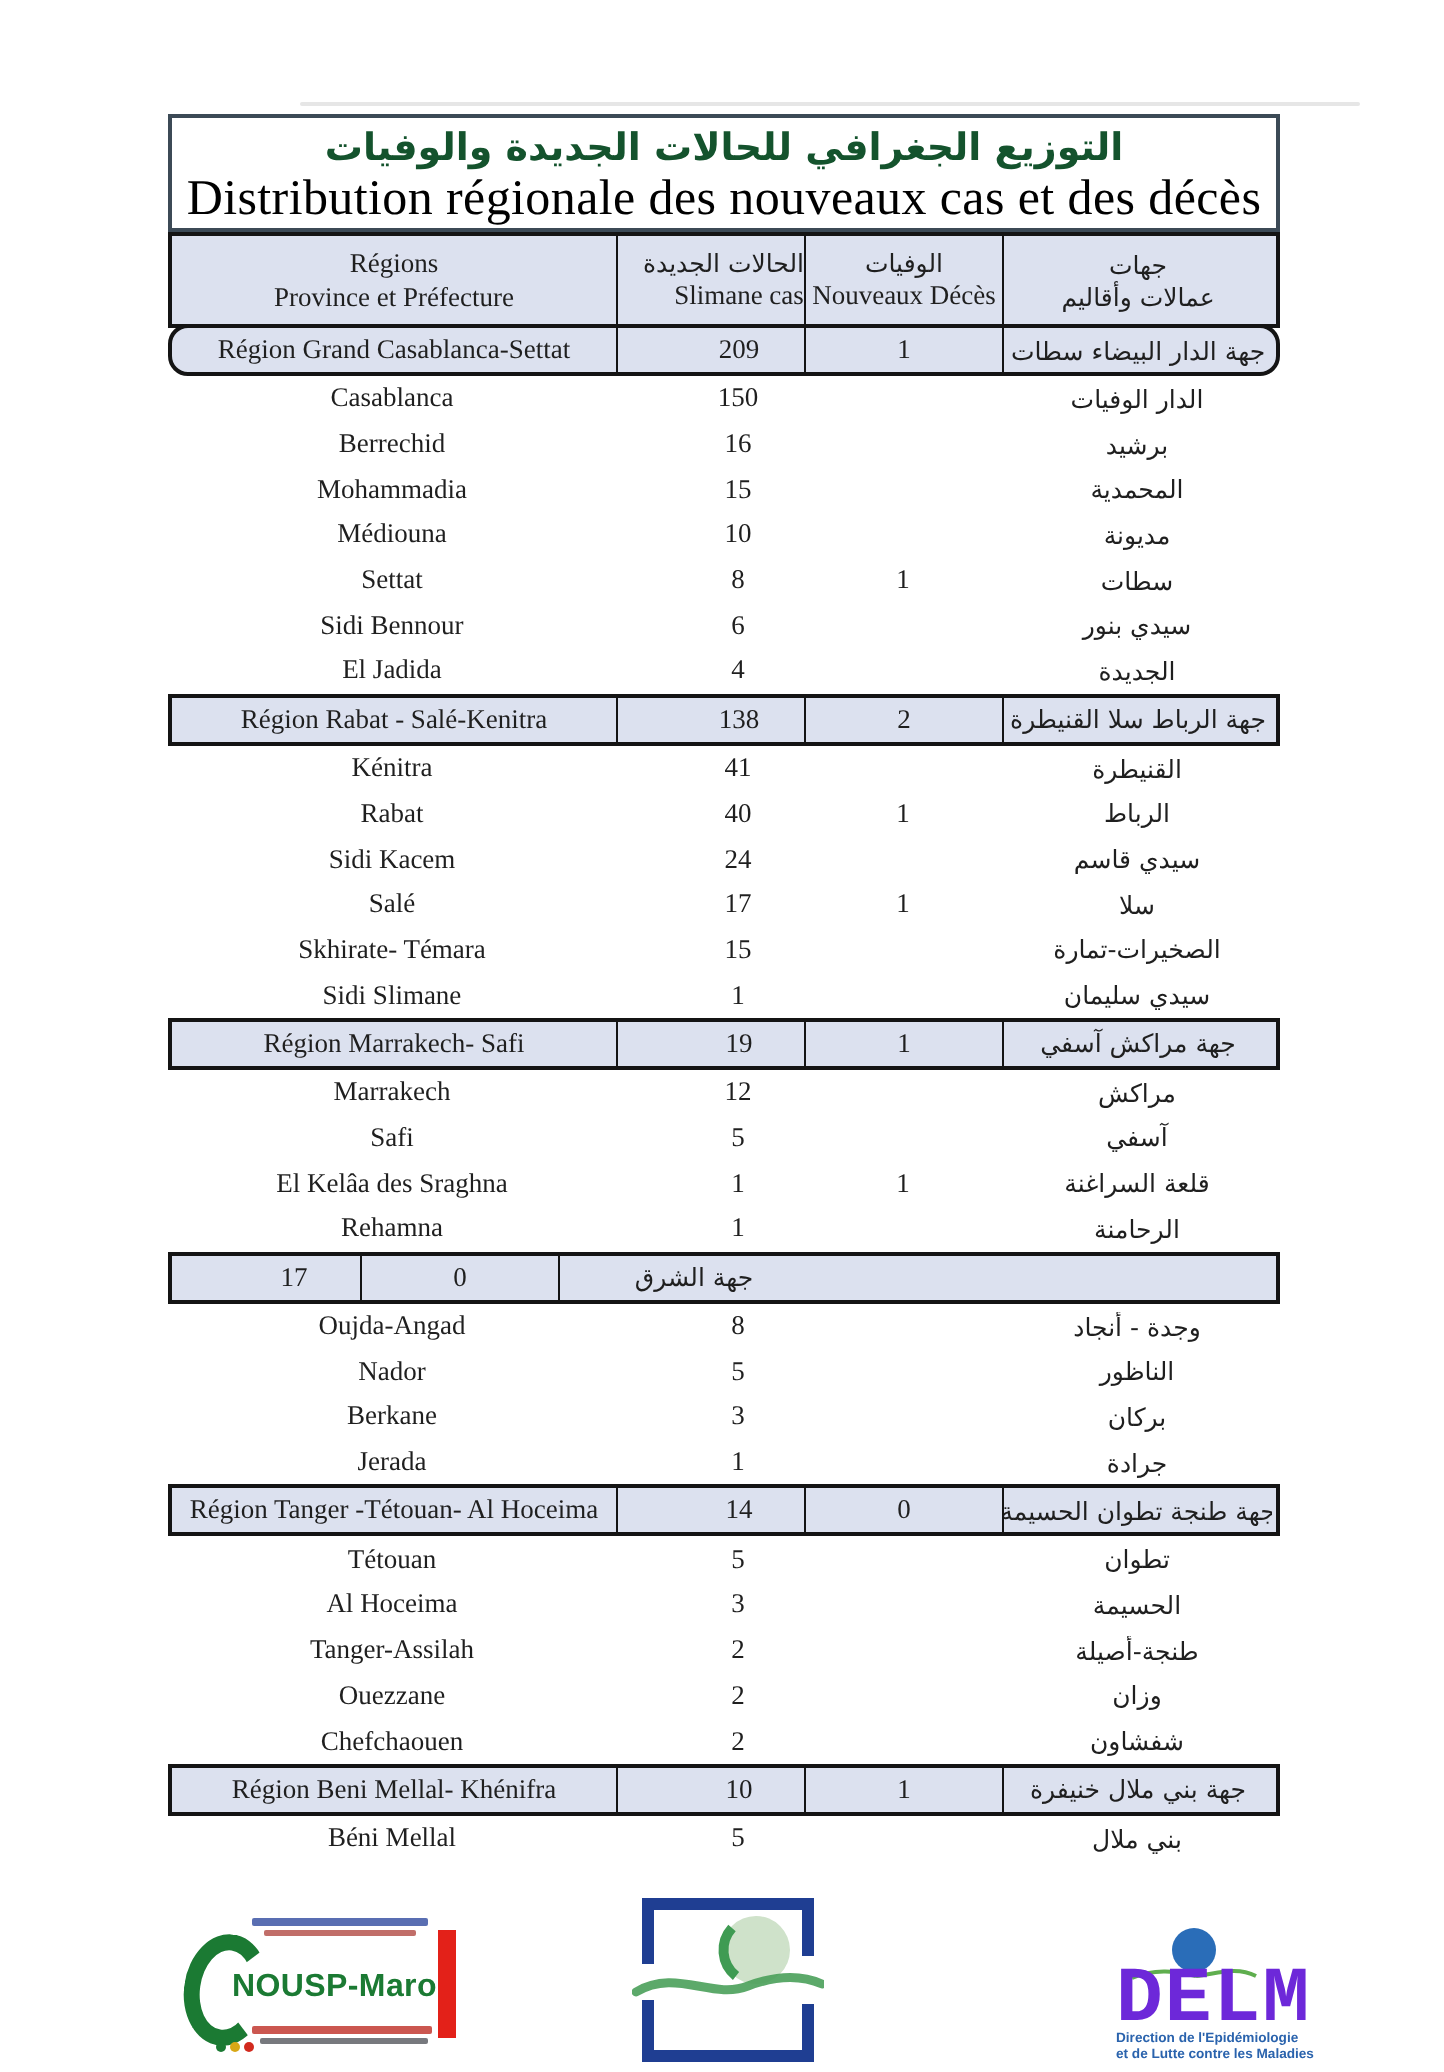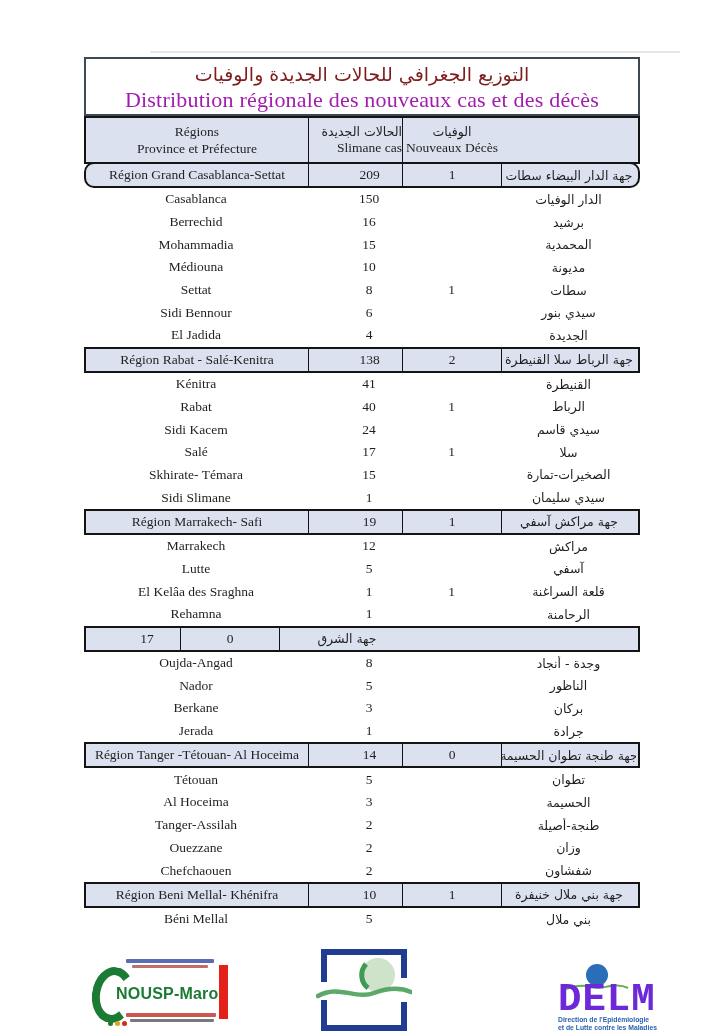--- a/index.html
+++ b/index.html
@@ -13,23 +13,23 @@
 
   .doc-table{position:absolute;left:84px;top:57px;width:556px;}
 
   
   .title-box{
     border:2px solid #3c4a56;background:#fff;height:59px;
     display:flex;flex-direction:column;justify-content:center;align-items:center;
   }
   .title-ar{
     font-family:"DejaVu Sans",sans-serif;direction:rtl;
-    font-size:19px;font-weight:normal;line-height:26px;color:#7f1d1d;
-  }
-  .title-fr{font-size:22px;line-height:26px;color:#a21caf;letter-spacing:.2px;}
+    font-size:19px;font-weight:bold;line-height:26px;color:#14532d;
+  }
+  .title-fr{font-size:25px;line-height:26px;color:#000000;letter-spacing:.2px;}
 
   
   .row{display:flex;width:556px;}
   .c{flex:0 0 auto;text-align:center;overflow:hidden;white-space:nowrap;}
   .c1{width:224px;}
   .c2{width:94px;padding-left:28px;}
   .c3{width:99px;}
   .c4{width:135px;}
   .ar{font-family:"DejaVu Sans",sans-serif;direction:rtl;font-size:12.5px;}
 
@@ -105,20 +105,24 @@
       <span>Province et Préfecture</span>
     </div>
     <div class="c c2">
       <span class="ar">الحالات الجديدة</span>
       <span>Slimane cas</span>
     </div>
     <div class="c c3">
       <span class="ar">الوفيات</span>
       <span>Nouveaux Décès</span>
     </div>
+    <div class="c c4">
+      <span class="ar">جهات</span>
+      <span class="ar">عمالات وأقاليم</span>
+    </div>
   </div>
 
   <div id="rows">
       <div class="row region-row">
     <div class="c c1">Région Grand Casablanca-Settat</div>
     <div class="c c2">209</div>
     <div class="c c3">1</div>
     <div class="c c4 ar">جهة الدار البيضاء سطات</div>
   </div>
       <div class="row province-row">
@@ -211,21 +215,21 @@
     <div class="c c3">1</div>
     <div class="c c4 ar">جهة مراكش آسفي</div>
   </div>
       <div class="row province-row">
     <div class="c c1">Marrakech</div>
     <div class="c c2">12</div>
     <div class="c c3"></div>
     <div class="c c4 ar">مراكش</div>
   </div>
       <div class="row province-row">
-    <div class="c c1">Lutte</div>
+    <div class="c c1">Safi</div>
     <div class="c c2">5</div>
     <div class="c c3"></div>
     <div class="c c4 ar">آسفي</div>
   </div>
       <div class="row province-row">
     <div class="c c1">El Kelâa des Sraghna</div>
     <div class="c c2">1</div>
     <div class="c c3">1</div>
     <div class="c c4 ar">قلعة السراغنة</div>
   </div>

